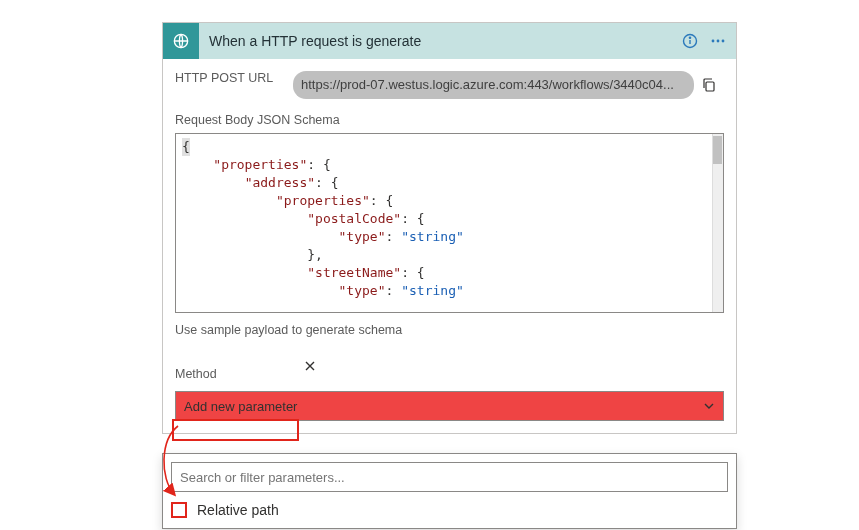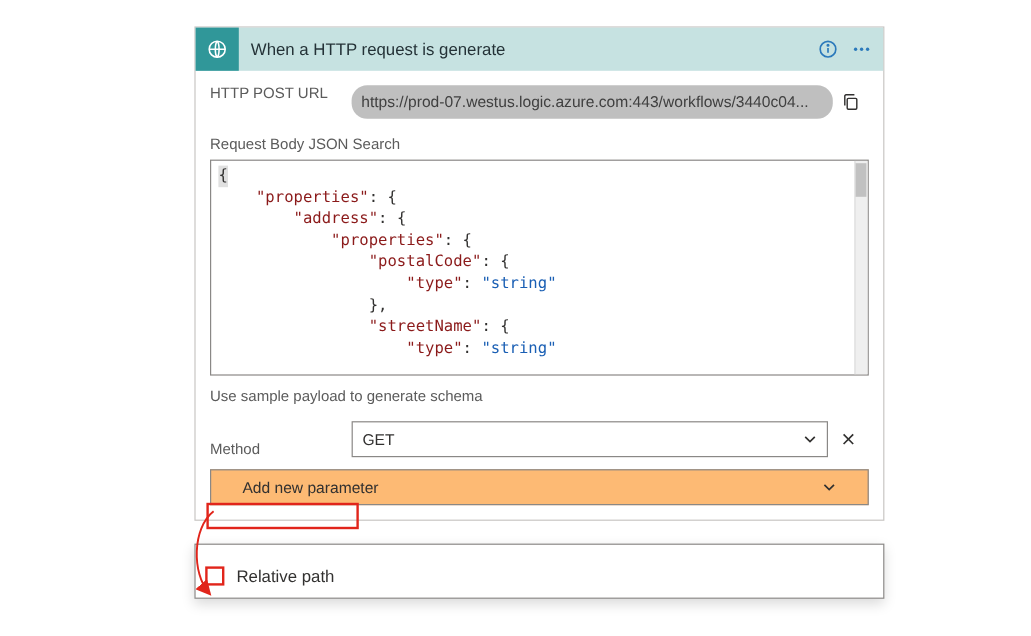--- a/index.html
+++ b/index.html
@@ -110,23 +110,23 @@
   }
   .clear-btn {
     width: 34px; height: 30px;
     display: flex; align-items: center; justify-content: center;
     cursor: pointer;
   }
   .row-param {
     border: 1px solid #8a8886;
     height: 30px;
     display: flex; align-items: center; justify-content: space-between;
-    padding: 0 26px;
-    cursor: pointer;
-    background: #fdba74;
+    padding: 0 8px;
+    cursor: pointer;
+    background: #ef4444;
     margin-bottom: 12px;
   }
   .hl-red { border: 2px solid #e1251b !important; }
   .hl-label-box {
     position: absolute;
     border: 2px solid #e1251b;
     height: 22px;
     pointer-events: none;
   }
 
@@ -207,67 +207,62 @@
       <div class="label-col">HTTP POST URL</div>
       <div class="url-box">https://prod-07.westus.logic.azure.com:443/workflows/3440c04...</div>
       <div class="copy-col">
         <svg width="16" height="16" viewBox="0 0 16 16" fill="none" stroke="#323130" stroke-width="1.2">
           <rect x="5" y="5" width="8" height="9" rx="1"></rect>
           <path d="M3 11V3a1 1 0 0 1 1-1h7"></path>
         </svg>
       </div>
     </div>
 
-    <div class="schema-label">Request Body JSON Search</div>
+    <div class="schema-label">Request Body JSON Schema</div>
     <div class="schema-area">
       <div class="schema-content" id="schema-content"><span class="schema-first">{</span>
     <span class="tk-key">"properties"</span>: {
         <span class="tk-key">"address"</span>: {
             <span class="tk-key">"properties"</span>: {
                 <span class="tk-key">"postalCode"</span>: {
                     <span class="tk-key">"type"</span>: <span class="tk-str">"string"</span>
                 },
                 <span class="tk-key">"streetName"</span>: {
                     <span class="tk-key">"type"</span>: <span class="tk-str">"string"</span>
 </div>
       <div class="schema-scroll-track">
         <div class="schema-scroll-thumb-top"></div>
       </div>
     </div>
 
     <div class="sample-link">Use sample payload to generate schema</div>
 
     <div class="row-method">
       <div class="label-col">Method</div>
-      <div class="select-wrap">
-        <span>GET</span>
-        <svg width="12" height="12" viewBox="0 0 12 12" fill="none" stroke="#323130" stroke-width="1.4">
-            <path d="M2 4l4 4 4-4"></path>
-          </svg>
-      </div>
       <div class="clear-btn">
         <svg width="12" height="12" viewBox="0 0 12 12" stroke="#323130" stroke-width="1.4">
             <path d="M2 2l8 8M10 2l-8 8"></path>
           </svg>
       </div>
     </div>
 
     <div class="row-param">
       <span>Add new parameter</span>
       <svg width="12" height="12" viewBox="0 0 12 12" fill="none" stroke="#323130" stroke-width="1.4">
           <path d="M2 4l4 4 4-4"></path>
         </svg>
     </div>
 
   </div>
 </div>
 
 <div class="hl-label-box" style="left:172px; top:419px; width:127px;"></div>
 
 <div class="popover">
+  <input class="search-input" placeholder="Search or filter parameters..." style="">
   <div class="param-row">
     <div class="checkbox hl-red"></div>
     <span class="param-label">Relative path</span>
   </div>
 </div>
 
 <svg class="arrow-svg" viewBox="0 0 40 80">
   <defs>
     <marker id="arrhead" markerWidth="8" markerHeight="8" refX="6" refY="4" orient="auto">
       <path d="M0,0 L8,4 L0,8 Z" fill="#e1251b"></path>

